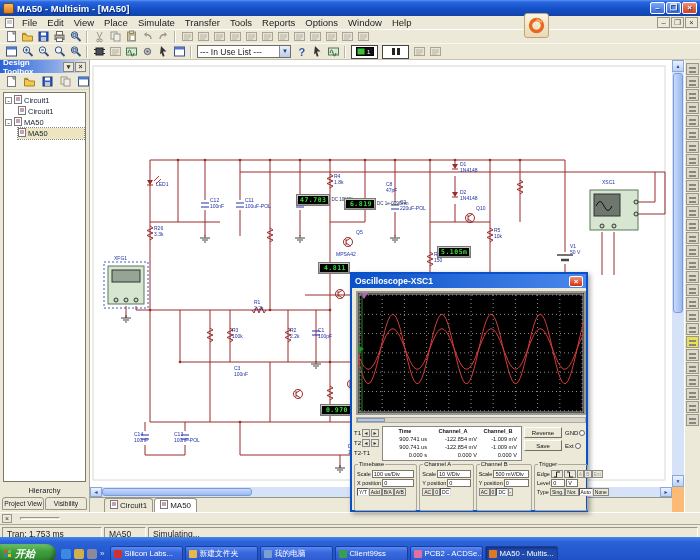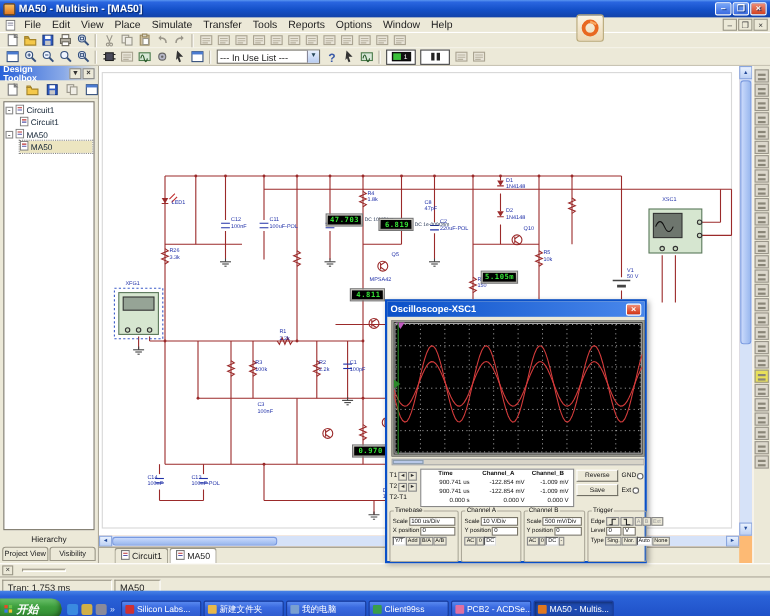--- a/index.html
+++ b/index.html
@@ -1130,20 +1130,21 @@
   </div>
 
   <div id="spbar">
     <div class="spx">×</div>
     <div class="spgroove"></div>
   </div>
 
   <div id="statusbar">
     <div class="scell" style="width:100px">Tran: 1.753 ms</div>
     <div class="scell" style="width:42px">MA50</div>
+    <div class="scell" style="flex:1">Simulating...</div>
   </div>
 
   <div id="taskbar">
     <div id="startbtn">
       <span class="flag">
           <i style="background:#e84a2a"></i>
           <i style="background:#6ac24a"></i>
           <i style="background:#3a7ae8"></i>
           <i style="background:#f0c030"></i>
         </span>

